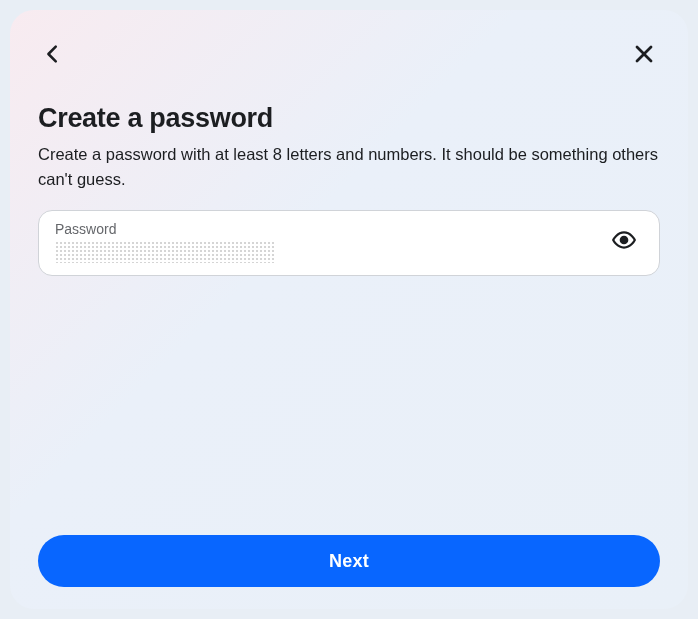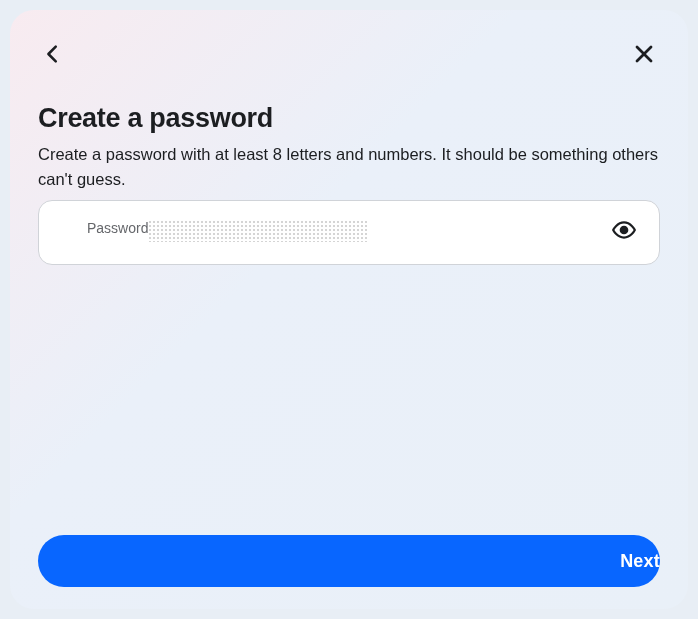--- a/index.html
+++ b/index.html
@@ -44,36 +44,35 @@
       font-size: 27px;
       font-weight: 700;
       color: #1c1e21;
       margin-bottom: 8px;
       letter-spacing: -0.3px;
     }
     .description {
       font-size: 16.5px;
       color: #1c1e21;
       line-height: 1.5;
-      margin-bottom: 8px;
+      margin-bottom: 18px;
     }
     .input-wrapper {
       background: #ffffff;
       border: 1px solid #d0d3d8;
       border-radius: 14px;
       padding: 10px 16px 12px 16px;
       display: flex;
       align-items: center;
       gap: 10px;
     }
     .input-inner {
       flex: 1;
       display: flex;
-      flex-direction: row;
-      margin-left: 32px;
+      flex-direction: column;
     }
     .input-label {
       font-size: 14px;
       color: #65676b;
       margin-bottom: 4px;
     }
     .password-mask {
       width: 220px;
       height: 22px;
       background-image: radial-gradient(circle, #d5d5d5 1px, transparent 1.2px);
@@ -97,21 +96,20 @@
       width: 100%;
       background: #0866ff;
       color: #ffffff;
       border: none;
       border-radius: 28px;
       height: 52px;
       font-size: 18px;
       font-weight: 600;
       cursor: pointer;
       letter-spacing: 0.2px;
-      text-align: right;
     }
   </style>
 </head>
 <body>
 
 <div class="card">
 
   <div class="top-bar">
     <button class="back-btn">
       <span>

